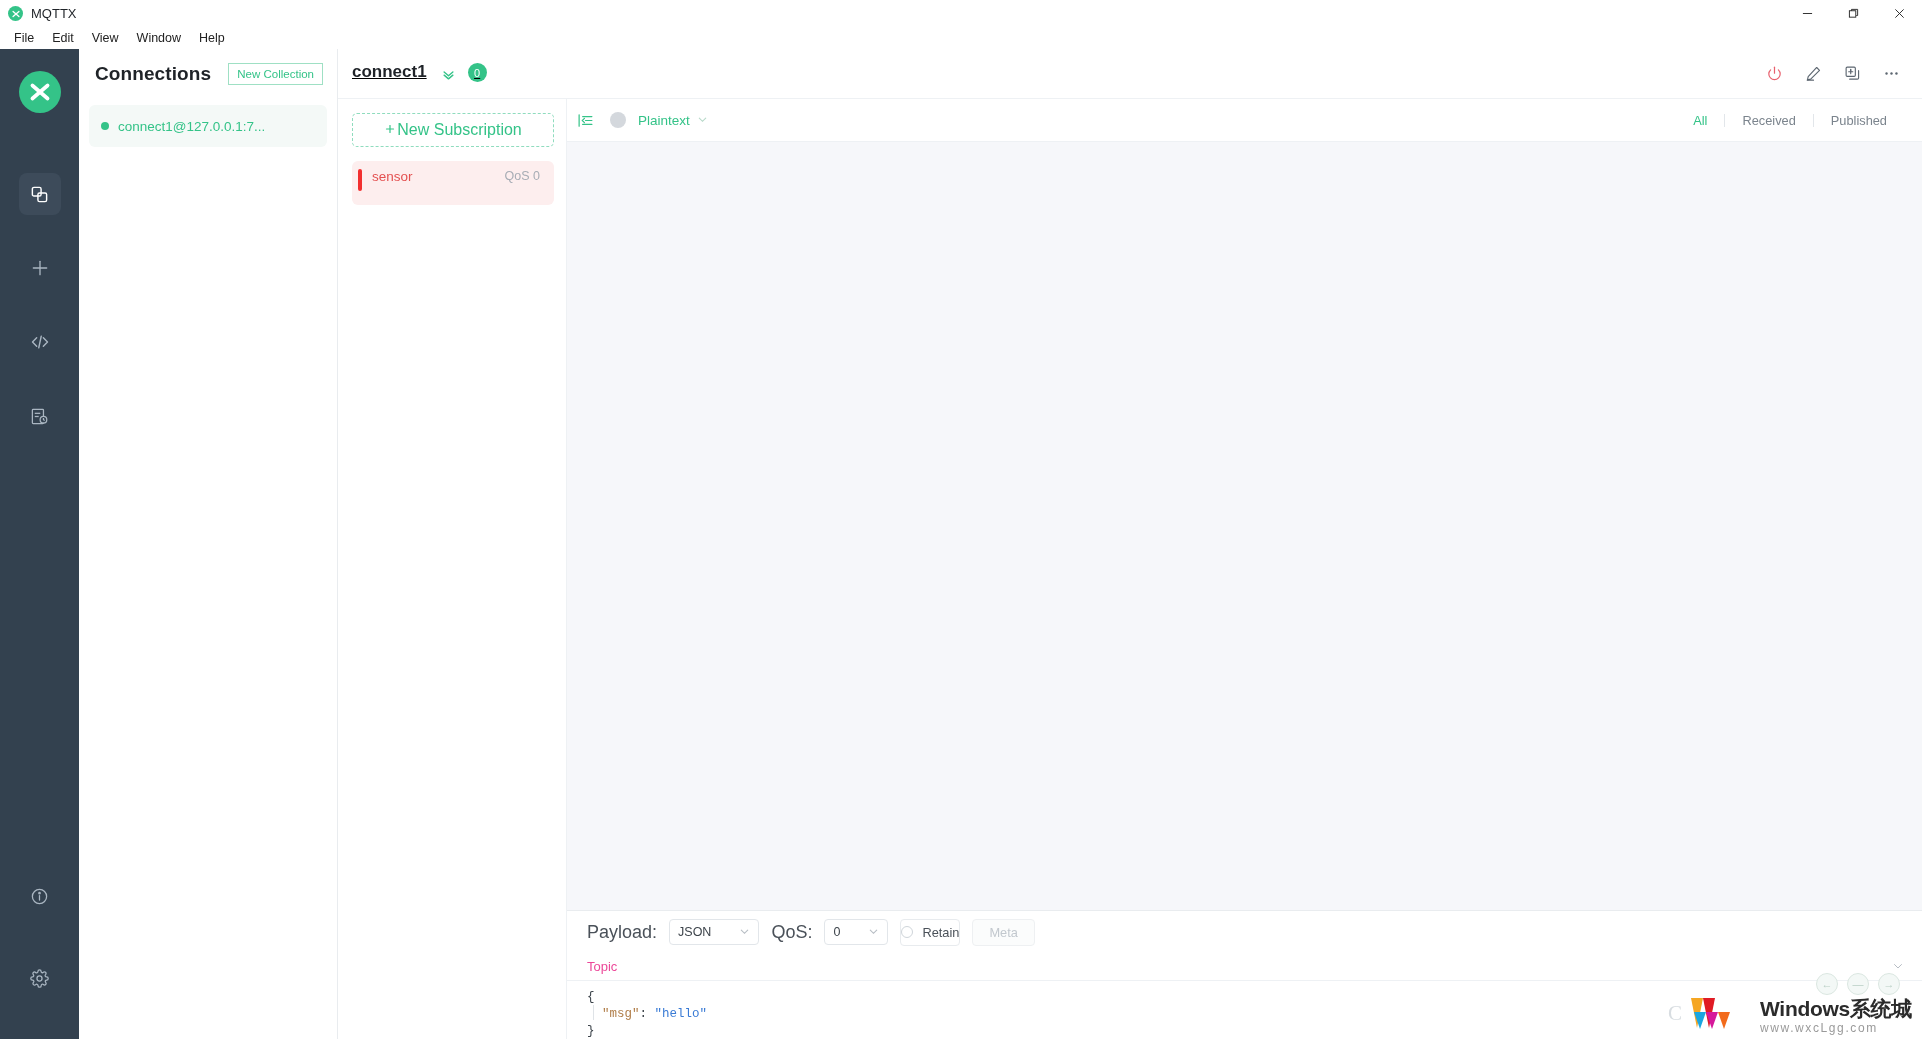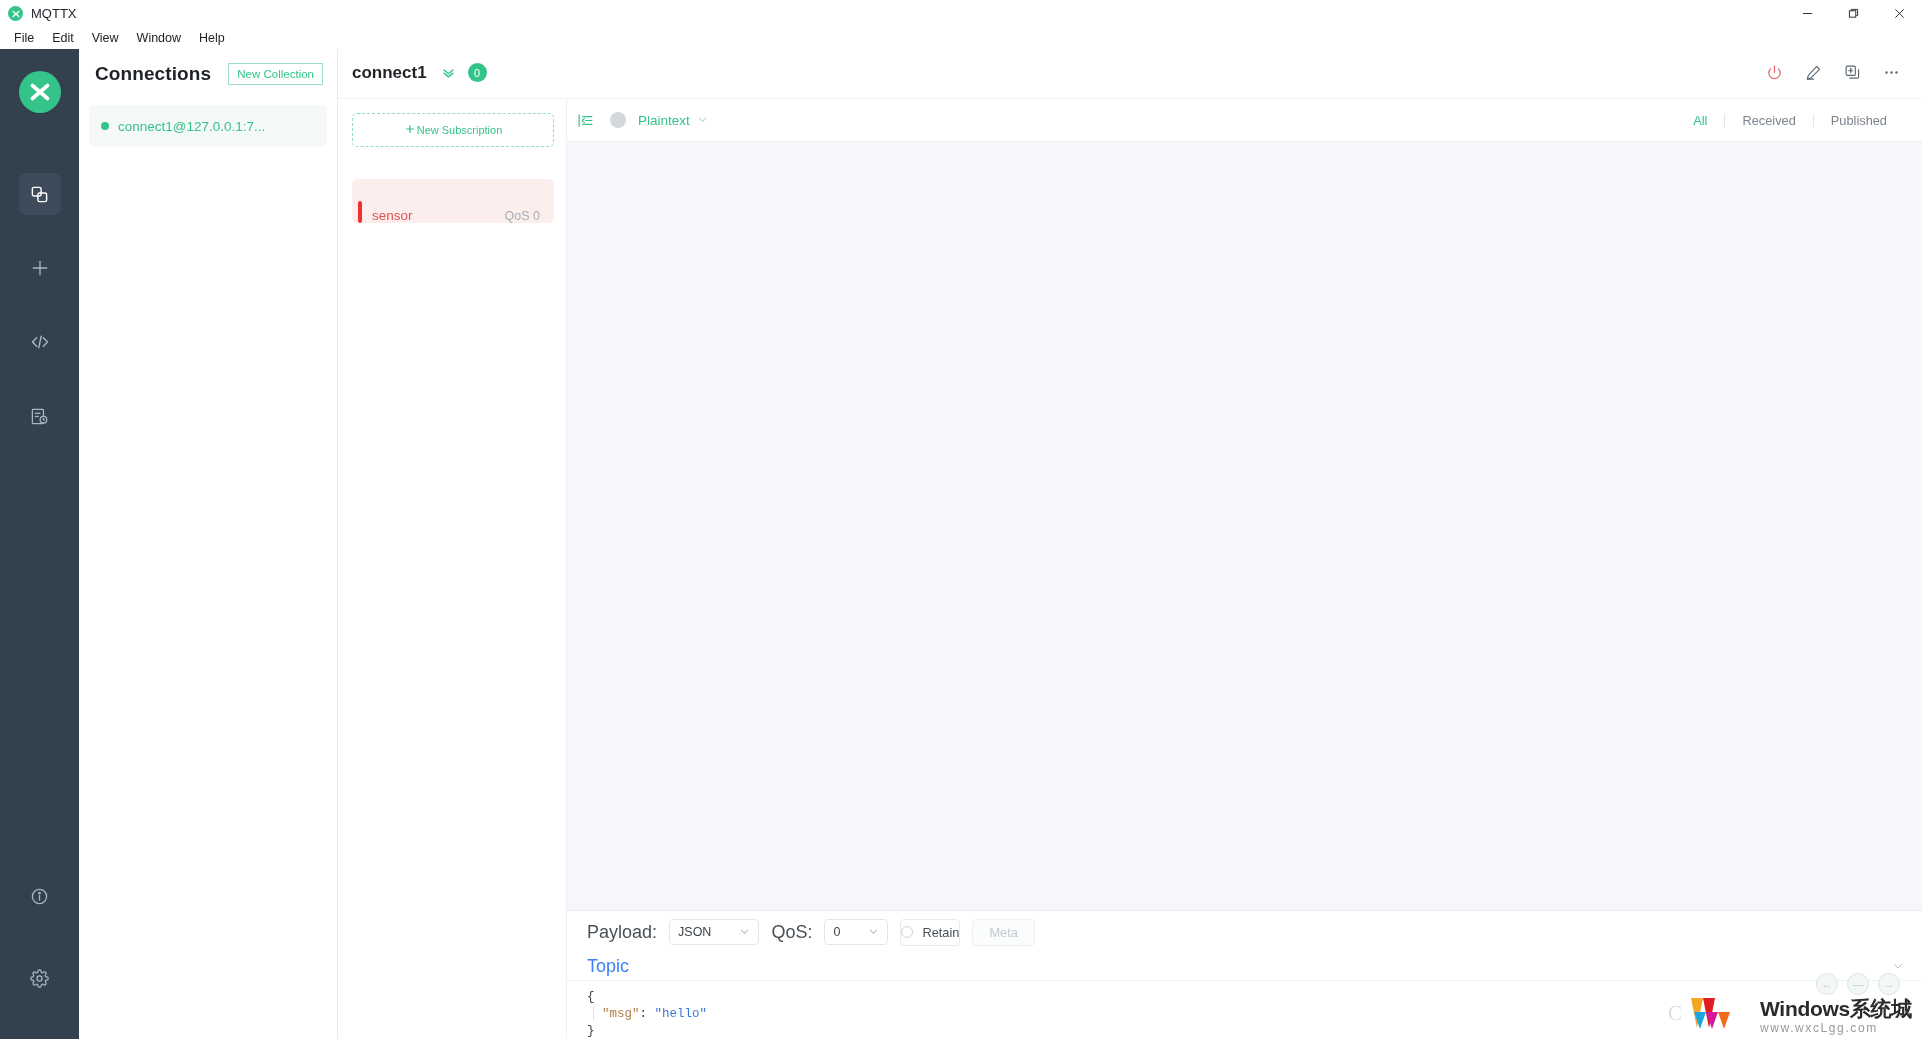--- a/index.html
+++ b/index.html
@@ -83,22 +83,23 @@
   .conn-label {
     font-size: 13.5px; color: #34c388; white-space: nowrap;
     overflow: hidden; text-overflow: ellipsis;
   }
 
   
   .right { flex: 1 1 auto; display: flex; flex-direction: column; min-width: 0; }
 
   .conn-header {
     height: 50px; flex: 0 0 50px; background: #ffffff;
-    display: flex; align-items: center; padding: 0 22px 2px 14px;
+    display: flex; align-items: flex-end; padding: 0 22px 16px 14px;
     border-bottom: 1px solid #eef1f4;
+    text-decoration: underline;
   }
   .conn-name { font-size: 17px; font-weight: bold; color: #1f2328; }
   .chev-dd { margin-left: 14px; color: #34c388; display: flex; align-items: center; }
   .msg-badge {
     margin-left: 12px; min-width: 19px; height: 19px; border-radius: 10px;
     background: #34c388; color: #fff; font-size: 11px;
     display: flex; align-items: center; justify-content: center; padding: 0 6px;
   }
   .hdr-actions { margin-left: auto; display: flex; align-items: center; gap: 22px; }
   .hdr-icon { color: #5c6670; display: flex; align-items: center; }
@@ -107,25 +108,25 @@
   .content-row { flex: 1 1 auto; display: flex; min-height: 0; }
 
   
   .subs {
     width: 229px; flex: 0 0 229px; background: #ffffff;
     border-right: 1px solid #eef1f4; padding: 14px 12px 0 14px;
   }
   .btn-new-sub {
     width: 100%; height: 34px; border: 1px dashed #8fdcbe; border-radius: 5px;
     display: flex; align-items: center; justify-content: center; gap: 1px;
-    color: #34c388; font-size: 11px; background: #fff;
+    color: #34c388; font-size: 16px; background: #fff;
   }
   .sub-item {
-    margin-top: 32px; height: 44px; border-radius: 6px; background: #fdeeee;
-    display: flex; align-items: flex-end; padding: 16px 14px 0 0; position: relative;
+    margin-top: 14px; height: 44px; border-radius: 6px; background: #fdeeee;
+    display: flex; align-items: flex-start; padding: 8px 14px 0 0; position: relative;
   }
   .sub-bar {
     width: 4px; height: 22px; background: #f23030; border-radius: 2px;
     margin-left: 6px; margin-right: 10px; flex: 0 0 4px;
   }
   .sub-topic { font-size: 13.5px; color: #e45050; }
   .sub-qos { margin-left: auto; font-size: 12.5px; color: #a7adb5; }
 
   
   .msgpane { flex: 1 1 auto; display: flex; flex-direction: column; min-width: 0; position: relative; }
@@ -169,21 +170,21 @@
   .radio-ring { width: 12px; height: 12px; border-radius: 50%; border: 1px solid #cfd5da; }
   .btn-meta {
     border: 1px solid #eef0f2; border-radius: 4px; height: 27px; padding: 0 16px;
     display: flex; align-items: center; font-size: 12.8px; color: #c2c8ce; background: #fbfcfc;
   }
 
   .topic-row {
     height: 28px; display: flex; align-items: center; padding: 0 18px 0 20px;
     border-bottom: 1px solid #eef1f4;
   }
-  .topic-placeholder { font-size: 18px; color: #3b82f6; }
+  .topic-placeholder { font-size: 13px; color: #ec4899; }
   .topic-chev { margin-left: auto; color: #b7bdc4; font-size: 11px; }
 
   .editor {
     position: relative; height: 58px; padding: 8px 0 0 20px;
     font-family: "Liberation Mono", monospace; font-size: 12.5px; line-height: 17px;
     color: #3d444b;
   }
   .ed-line { white-space: pre; }
   .ed-indent-guide {
     position: absolute; left: 26px; top: 24px; width: 1px; height: 15px; background: #dfe3e7;

